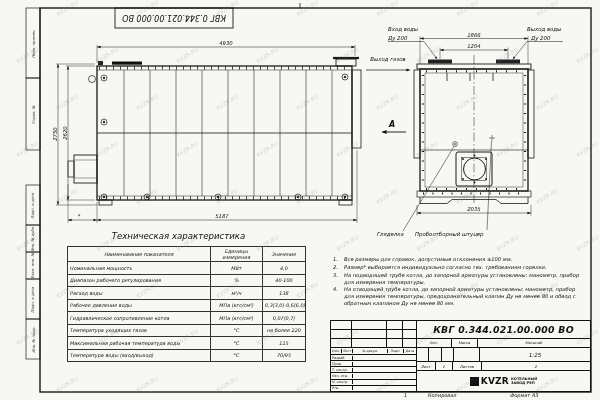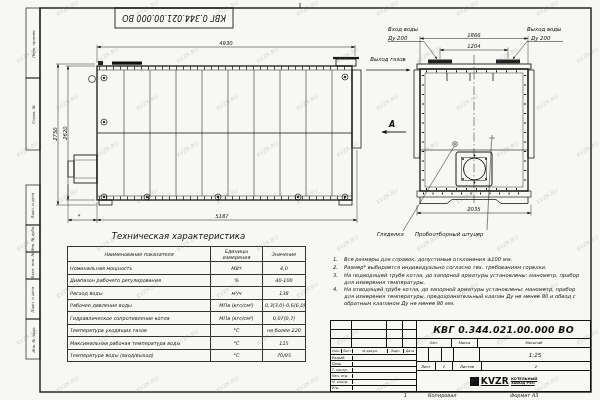--- a/index.html
+++ b/index.html
@@ -56,21 +56,21 @@
   .mrow{display:flex;border-bottom:0.6px solid #111;}
   .mrow.h1{height:8px;font-size:3.6px;text-align:center;align-items:center;}
   .mrow.h1 div{border-right:0.6px solid #111;height:100%;display:flex;align-items:center;justify-content:center;}
   .mrow.h1 div:last-child{border-right:none;}
   .mrow.v1{height:13px;}
   .mrow.v1 div{border-right:0.6px solid #111;height:100%;display:flex;align-items:center;justify-content:center;font-size:5.6px;}
   .mrow.v1 div:last-child{border-right:none;}
   .mrow.s1{height:8px;font-size:3.8px;align-items:center;}
   .mrow.s1 div{border-right:0.6px solid #111;height:100%;display:flex;align-items:center;justify-content:center;}
   .mrow.s1 div:last-child{border-right:none;}
-  .logo{flex:1;display:flex;align-items:center;justify-content:center;gap:2px;font-style:normal;text-decoration:underline;}
+  .logo{flex:1;display:flex;align-items:center;justify-content:center;gap:2px;font-style:normal;}
   .logo-sq{width:9px;height:9px;background:#111;}
   .logo-mark{font-size:9px;font-weight:800;letter-spacing:0.2px;}
   .logo-sub{font-size:3.6px;font-weight:bold;line-height:1.15;}
   .under-frame{font-size:5px;color:#222;}
   .wm-layer{left:0;top:0;width:600px;height:400px;pointer-events:none;z-index:9;overflow:hidden;}
   .wm-layer span{position:absolute;font-size:5.5px;color:rgba(120,120,125,0.28);transform:rotate(-32deg);
                  font-style:normal;white-space:nowrap;}
 </style>
 </head>
 <body>

